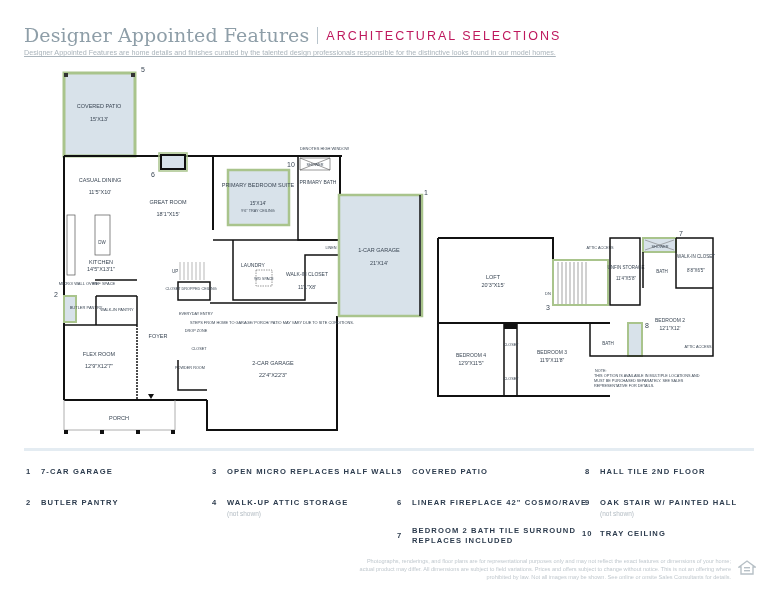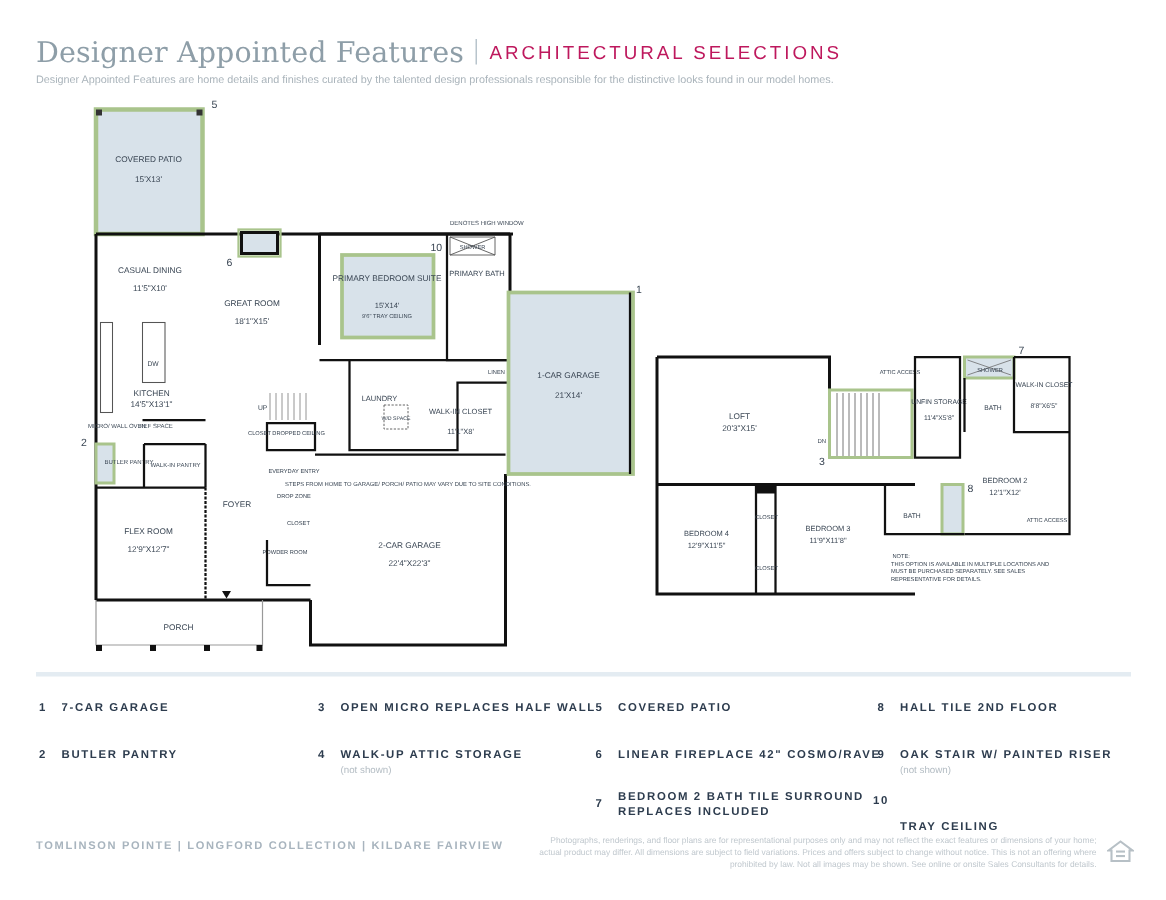--- a/index.html
+++ b/index.html
@@ -1,20 +1,20 @@
 <!DOCTYPE html>
 <html><head>
 <meta charset="utf-8">
 <style>
   html, body { margin:0; padding:0; background:#ffffff; }
   body { width:777px; height:600px; position:relative; overflow:hidden; font-family:"Liberation Sans", sans-serif; color:#2b3a4a; }
   .hdr-title { position:absolute; left:24px; top:24px; font-family:"DejaVu Serif", serif; font-size:19px; color:#8e9ea8; letter-spacing:0.1px; white-space:nowrap; }
   .hdr-sep { display:inline-block; width:1px; height:17px; background:#b8c4cc; margin:0 8px 0 8px; vertical-align:-2px; }
   .hdr-sub { font-family:"Liberation Sans", sans-serif; font-size:12.5px; letter-spacing:2px; color:#be185d; vertical-align:2px; }
-  .hdr-desc { position:absolute; left:24px; top:48px; font-size:7.2px; color:#aab4bb; white-space:nowrap; }
+  .hdr-desc { position:absolute; left:24px; top:48px; font-size:7.2px; color:#aab4bb; white-space:nowrap;text-decoration:underline; }
   svg.plan { position:absolute; left:0; top:0; }
   .plan text { font-family:"Liberation Sans", sans-serif; fill:#3a4654; }
   .divider { position:absolute; left:24px; top:448px; width:730px; height:3px; background:#e4ecf2; }
   .feat { position:absolute; font-size:7.6px; font-weight:bold; letter-spacing:1.1px; color:#2d3c4e; white-space:nowrap; }
   .feat .num { position:absolute; left:0; top:0; }
   .feat .lbl { position:absolute; left:15px; top:0; line-height:10px; }
   .feat .note { position:absolute; left:15px; font-weight:normal; letter-spacing:0; font-size:6.5px; color:#b3bcc3; }
   .foot-left { position:absolute; left:24px; top:558px; font-size:7.4px; letter-spacing:1.1px; color:#a8b4be; line-height:11px; white-space:nowrap; font-weight:bold; }
   .foot-disc { position:absolute; right:46px; top:557px; width:380px; text-align:right; font-size:5.6px; color:#c0c8ce; line-height:8px; }
   .eho { position:absolute; left:738px; top:559px; width:18px; height:18px; }
@@ -208,29 +208,28 @@
   <span class="num" style="top:5px;">7</span>
   <span class="lbl">BEDROOM 2 BATH TILE SURROUND</span>
   <span class="lbl" style="top:10px;text-align:right;">REPLACES INCLUDED</span>
 </div>
 <div class="feat" style="left:585px;top:467px;">
   <span class="num">8</span>
     <span class="lbl">HALL TILE 2ND FLOOR</span>
 </div>
 <div class="feat" style="left:585px;top:498px;">
   <span class="num">9</span>
-    <span class="lbl">OAK STAIR W/ PAINTED RISER</span>
+    <span class="lbl">OAK STAIR W/ PAINTED HALL</span>
   <span class="note" style="top:12px;">(not shown)</span>
 </div>
 <div class="feat" style="left:582px;top:529px;">
   <span class="num">10</span>
-    <span class="lbl" style="left:18px;margin-top:17px;">TRAY CEILING</span>
+    <span class="lbl" style="left:18px;">TRAY CEILING</span>
 </div>
 
 <div class="foot-left">
-  <div>TOMLINSON POINTE  |  LONGFORD COLLECTION  |  KILDARE FAIRVIEW</div>
 </div>
 <div class="foot-disc">Photographs, renderings, and floor plans are for representational purposes only and may not reflect the exact features or dimensions of your home; actual product may differ. All dimensions are subject to field variations. Prices and offers subject to change without notice. This is not an offering where prohibited by law. Not all images may be shown. See online or onsite Sales Consultants for details.</div>
 <svg class="eho" viewBox="0 0 18 18">
   <path d="M1 8 L9 2 L17 8 L15 8 L15 15 L3 15 L3 8 Z" fill="none" stroke="#b7c0c6" stroke-width="1.4"></path>
   <rect x="6" y="8" width="6" height="1.4" fill="#b7c0c6"></rect>
   <rect x="6" y="11" width="6" height="1.4" fill="#b7c0c6"></rect>
 </svg>
 
 </body></html>

